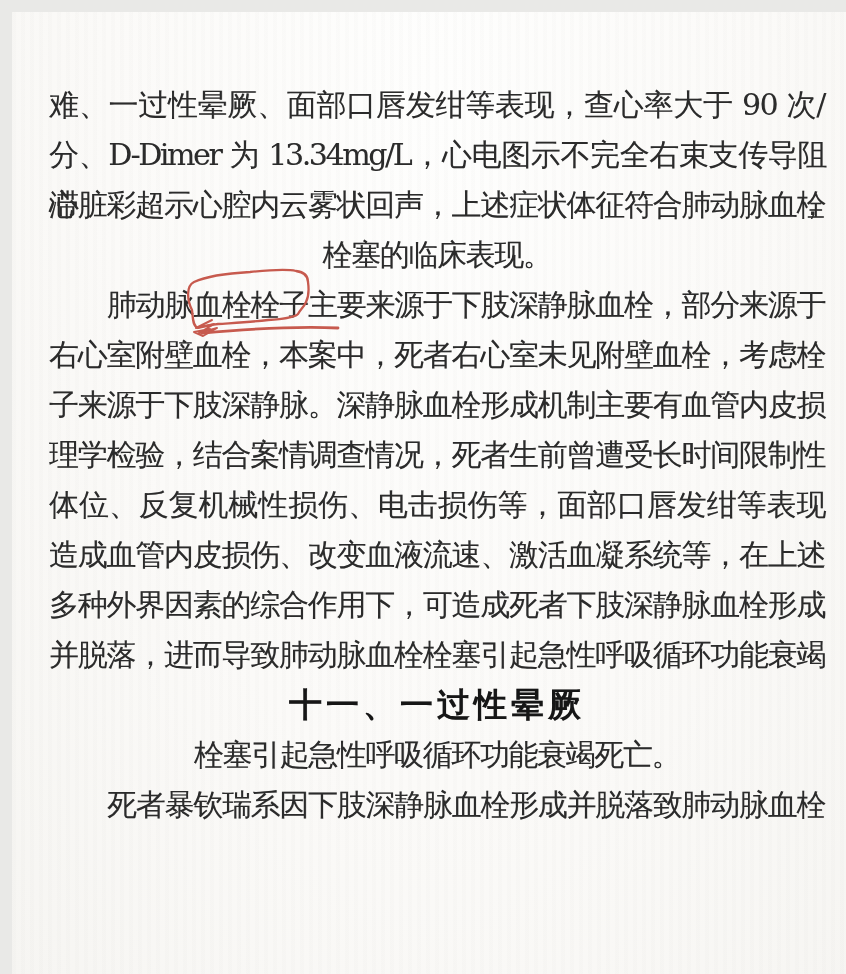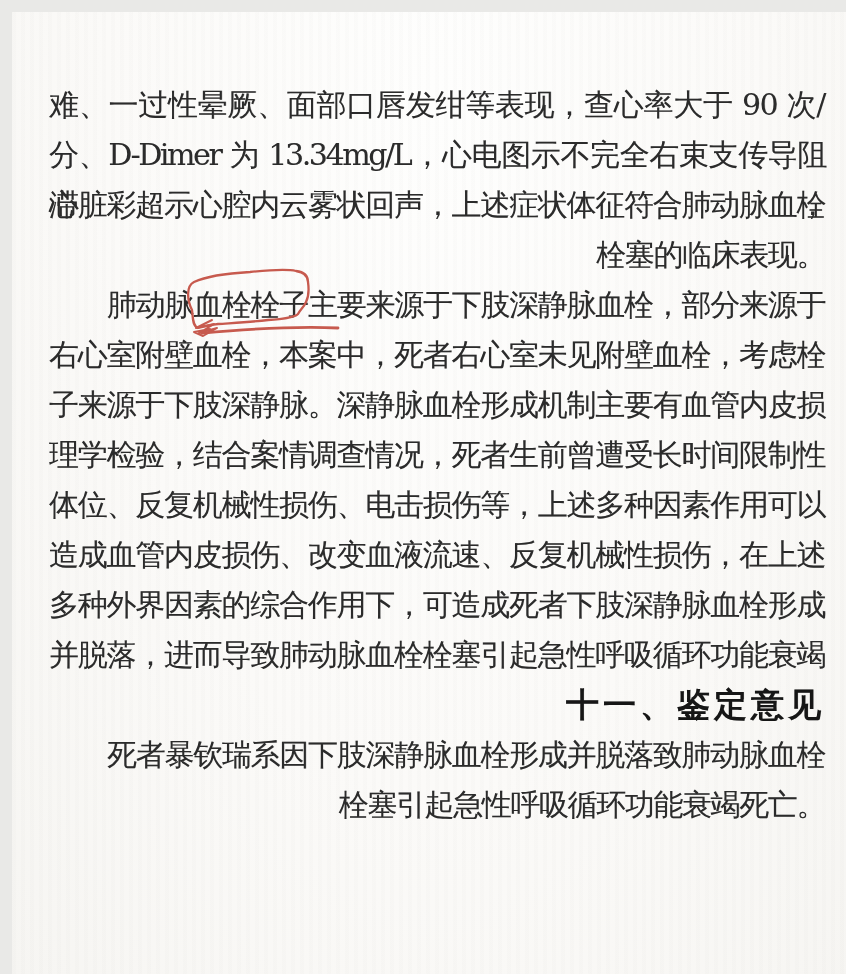--- a/index.html
+++ b/index.html
@@ -23,21 +23,21 @@
     top: 68px;
     width: 776px;
   }
 
   .line {
     height: 50px;
     line-height: 50px;
     font-size: 30px;
     letter-spacing: -1.4px;
     color: #2b2b2b;
-    text-align: right;
+    text-align: center;
     text-shadow: 0.3px 0.3px 0.6px rgba(70,70,70,0.35);
   }
 
   .line.fill {
     text-align: justify;
     text-align-last: justify;
     text-justify: inter-character;
   }
 
   .line.indent { padding-left: 58px; font-family: Liberation Serif, serif; }
@@ -74,27 +74,27 @@
 
   <div id="doc">
       <div class="line fill">难、一过性晕厥、面部口唇发绀等表现，查心率大于 90 次/</div>
       <div class="line fill tight">分、D-Dimer 为 13.34mg/L，心电图示不完全右束支传导阻滞，</div>
       <div class="line fill">心脏彩超示心腔内云雾状回声，上述症状体征符合肺动脉血栓</div>
       <div class="line">栓塞的临床表现。</div>
       <div class="line fill indent">肺动脉血栓栓子主要来源于下肢深静脉血栓，部分来源于</div>
       <div class="line fill">右心室附壁血栓，本案中，死者右心室未见附壁血栓，考虑栓</div>
       <div class="line fill">子来源于下肢深静脉。深静脉血栓形成机制主要有血管内皮损</div>
       <div class="line fill">理学检验，结合案情调查情况，死者生前曾遭受长时间限制性</div>
-      <div class="line fill">体位、反复机械性损伤、电击损伤等，上述多种因素作用可以</div>
-      <div class="line fill">造成血管内皮损伤、改变血液流速、反复机械性损伤，在上述</div>
+      <div class="line fill">体位、反复机械性损伤、电击损伤等，面部口唇发绀等表现</div>
+      <div class="line fill">造成血管内皮损伤、改变血液流速、激活血凝系统等，在上述</div>
       <div class="line fill">多种外界因素的综合作用下，可造成死者下肢深静脉血栓形成</div>
       <div class="line fill">并脱落，进而导致肺动脉血栓栓塞引起急性呼吸循环功能衰竭</div>
-      <div class="line heading">十一、鉴定意见</div>
+      <div class="line heading">十一、一过性晕厥</div>
+      <div class="line">栓塞引起急性呼吸循环功能衰竭死亡。</div>
       <div class="line fill indent">死者暴钦瑞系因下肢深静脉血栓形成并脱落致肺动脉血栓</div>
-      <div class="line">栓塞引起急性呼吸循环功能衰竭死亡。</div>
     </div>
 
   <svg class="annotation-svg" viewBox="0 0 190 90" xmlns="http://www.w3.org/2000/svg">
 
     <path stroke-width="2.3" d="M 20 52
              C 15 42, 14 28, 22 24
              C 35 18, 60 15, 78 14
              C 98 12, 115 11, 124 13
              C 132 14, 136 18, 136 24
              C 137 31, 137 38, 134 44

